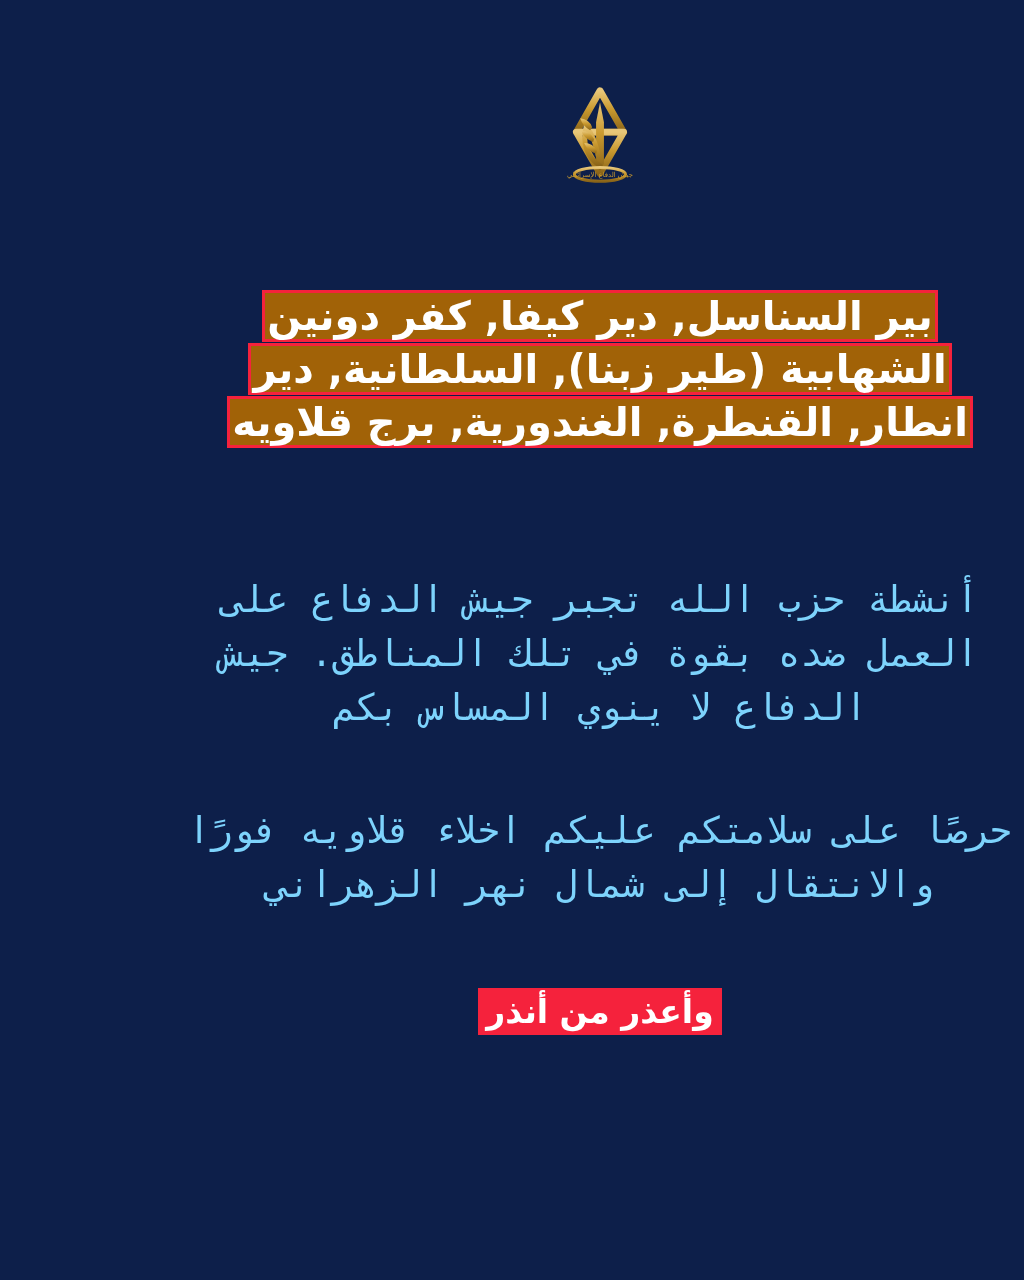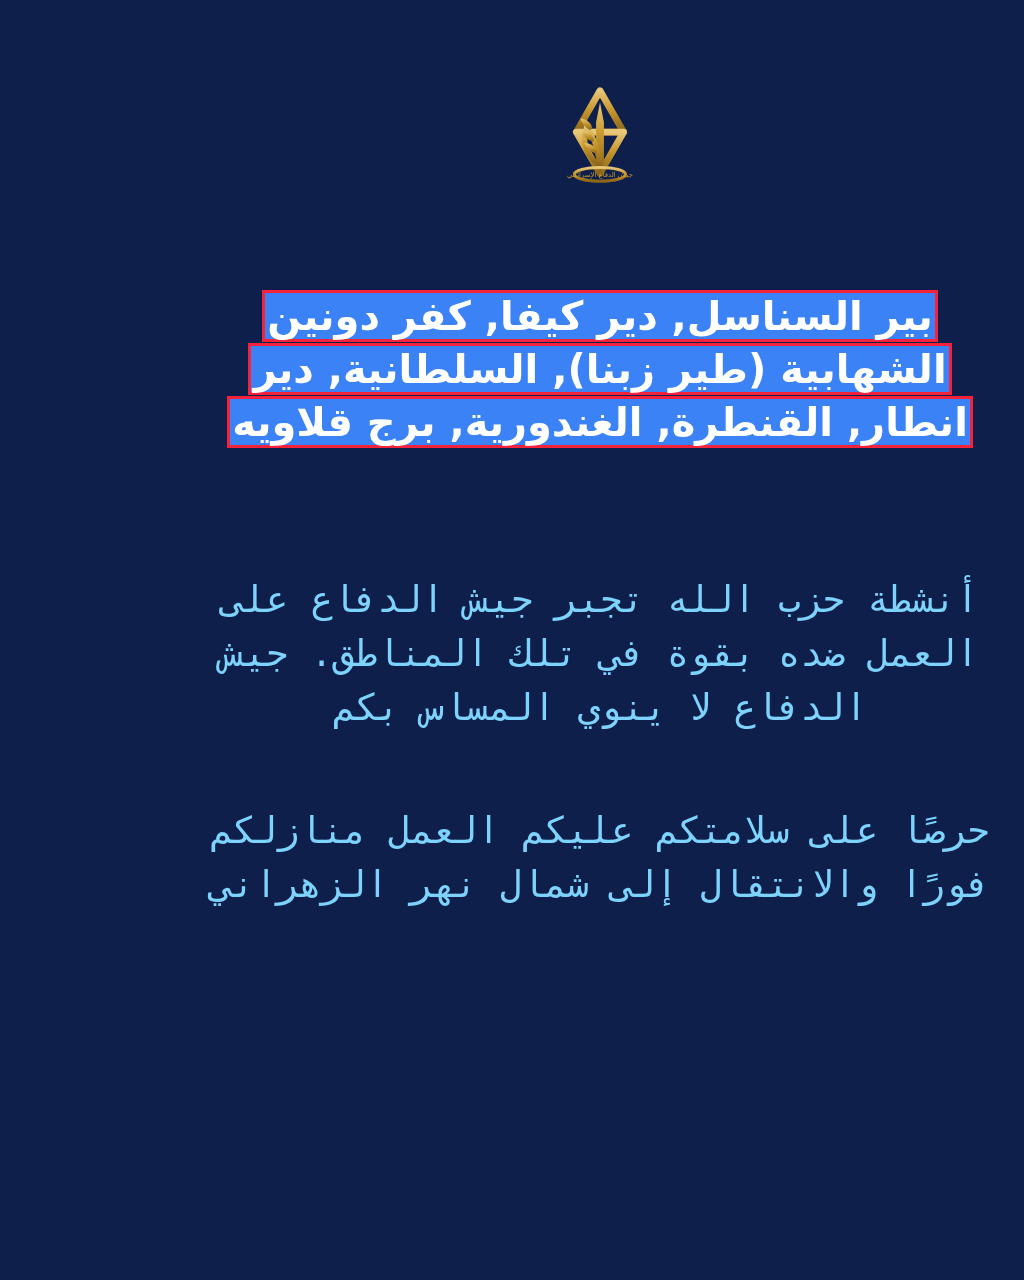--- a/index.html
+++ b/index.html
@@ -49,21 +49,21 @@
   .headline {
     direction: rtl;
     font-size: 40px;
     font-weight: bold;
     line-height: 1.32;
     color: #ffffff;
     width: 820px;
     letter-spacing: 0px;
   }
   .headline .hl {
-    background-color: #3b82f6;
+    background-color: #a16207;
     box-shadow: 0 0 0 3px #f5223c;
     color: #ffffff;
     padding: 0 2px;
     -webkit-box-decoration-break: clone;
     box-decoration-break: clone;
   }
   .para {
     direction: rtl;
     color: #7dd3fc;
     font-size: 37px;
@@ -119,17 +119,18 @@
       <text x="60" y="100" text-anchor="middle" font-size="7" fill="#c9992f" font-family="DejaVu Sans, sans-serif">جيش الدفاع الإسرائيلي</text>
     </svg>
   </div>
 
   <div class="content">
 
     <div class="headline"><span class="hl">بير السناسل, دير كيفا, كفر دونين الشهابية (طير زبنا), السلطانية, دير انطار, القنطرة, الغندورية, برج قلاويه</span></div>
 
     <div class="para para-1">أنشطة حزب الله تجبر جيش الدفاع على العمل ضده بقوة في تلك المناطق. جيش الدفاع لا ينوي المساس بكم</div>
 
-    <div class="para para-2">حرصًا على سلامتكم عليكم العمل منازلكم فورًا والانتقال إلى شمال نهر الزهراني</div>
+    <div class="para para-2">حرصًا على سلامتكم عليكم اخلاء قلاويه فورًا والانتقال إلى شمال نهر الزهراني</div>
 
+    <div class="closing"><span class="hl">وأعذر من أنذر</span></div>
 
   </div>
 </div>
 
 </body></html>

